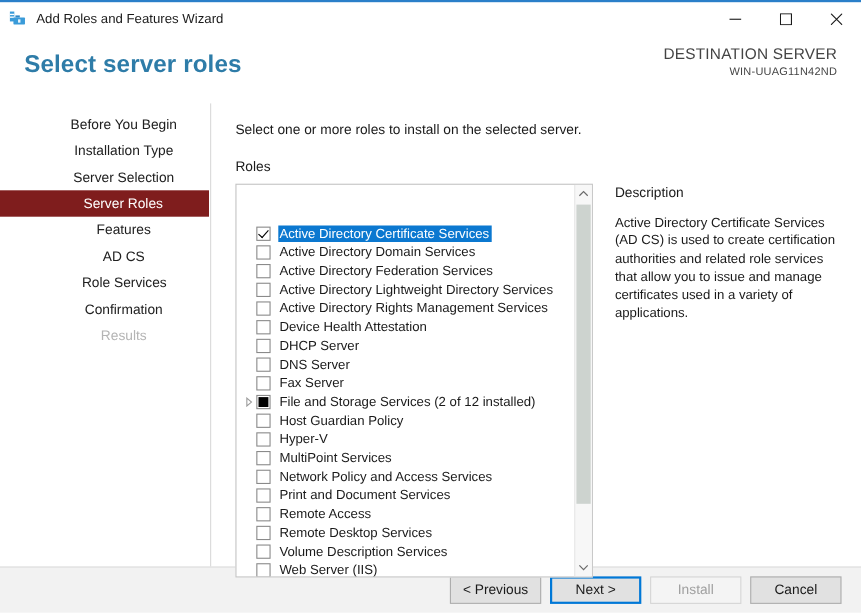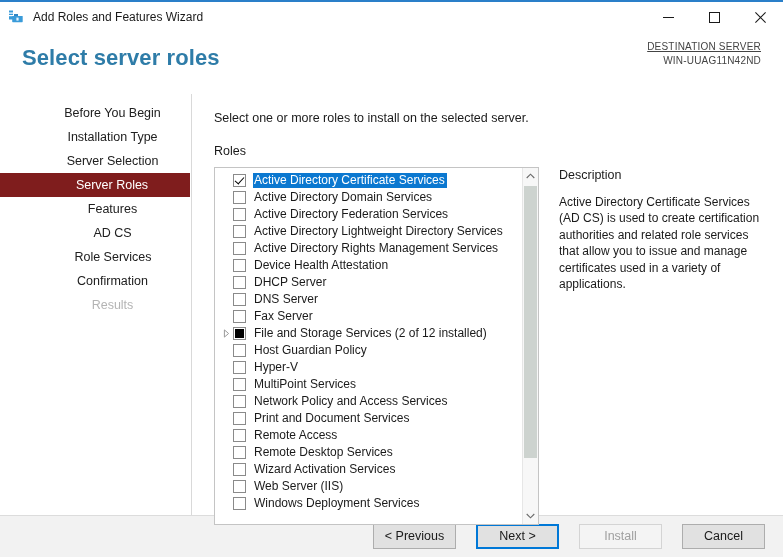--- a/index.html
+++ b/index.html
@@ -72,25 +72,24 @@
     margin: 0;
   }
   .dest-server {
     position: absolute;
     right: 22px;
     top: 8px;
     text-align: right;
     line-height: 1.35;
   }
   .dest-label {
-    font-size: 10px;
+    font-size: 14px;
     color: #444444;
     letter-spacing: 0.2px;
     display: block;
-    text-decoration: underline;
   }
   .dest-name {
     font-size: 10px;
     color: #444444;
     letter-spacing: 0.2px;
     display: block;
   }
 
   
   .body {
@@ -158,20 +157,21 @@
     border: 1px solid #c4c4c4;
     background: #ffffff;
     position: relative;
     display: flex;
     overflow: hidden;
   }
   .list-inner {
     flex: 1 1 auto;
     padding: 4px 0 0 0;
     overflow: hidden;
+    margin-top: 32px;
   }
   .role-row {
     height: 17px;
     display: flex;
     align-items: center;
     padding-left: 4px;
     cursor: default;
     white-space: nowrap;
   }
   .expander {
@@ -268,21 +268,21 @@
 
   
   .footer {
     flex: 0 0 42px;
     background: #f2f2f2;
     border-top: 1px solid #dcdcdc;
     display: flex;
     align-items: center;
     justify-content: flex-end;
     padding-right: 18px;
-    gap: 20px;
+    gap: 8px;
   }
   .btn {
     min-width: 83px;
     height: 25px;
     padding: 0 10px;
     font-size: 12.5px;
     font-family: "Liberation Sans", sans-serif;
     color: #1a1a1a;
     background: #e1e1e1;
     border: 1px solid #adadad;
@@ -453,21 +453,21 @@
                 <span class="role-label">Remote Access</span>
               </div>
               <div class="role-row">
                 <span class="expander"></span>
                 <span class="cbox"></span>
                 <span class="role-label">Remote Desktop Services</span>
               </div>
               <div class="role-row">
                 <span class="expander"></span>
                 <span class="cbox"></span>
-                <span class="role-label">Wizard Activation Services</span>
+                <span class="role-label">Volume Description Services</span>
               </div>
               <div class="role-row">
                 <span class="expander"></span>
                 <span class="cbox"></span>
                 <span class="role-label">Web Server (IIS)</span>
               </div>
               <div class="role-row">
                 <span class="expander"></span>
                 <span class="cbox"></span>
                 <span class="role-label">Windows Deployment Services</span>

